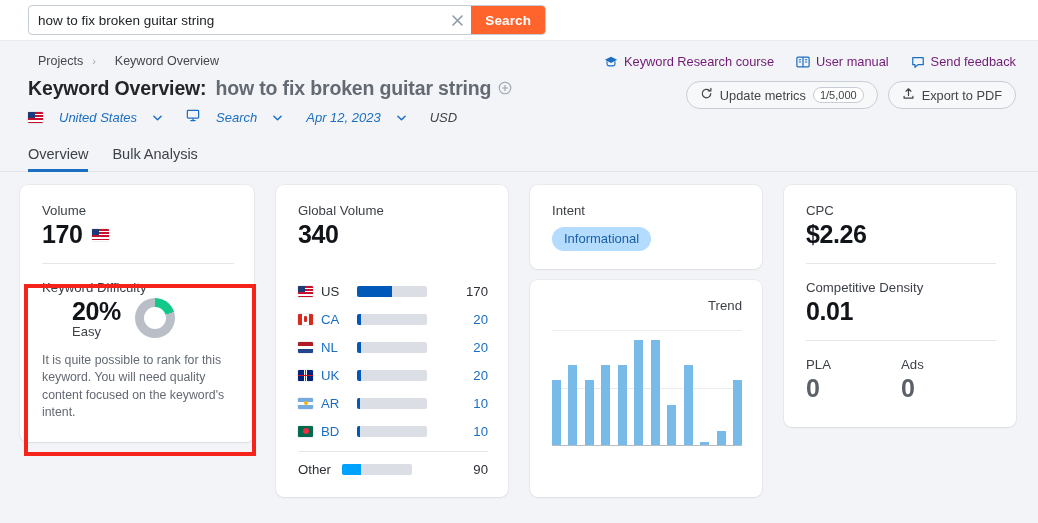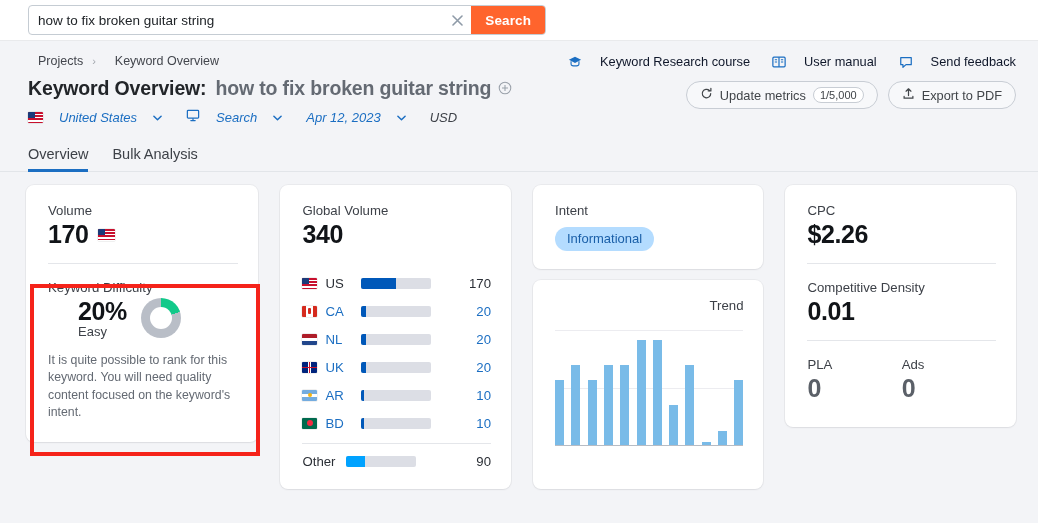--- a/index.html
+++ b/index.html
@@ -80,22 +80,22 @@
   .toplinks {
     position: absolute;
     right: 22px;
     top: 13px;
     display: flex;
     gap: 22px;
     align-items: center;
     font-size: 12.8px;
   }
   .toplink {
-    display: flex; align-items: center; gap: 18px;
-    color: #0f172a; cursor: pointer; text-align: center;
+    display: flex; align-items: center; gap: 6px;
+    color: #701a75; cursor: pointer; text-align: center;
   }
   .toplink svg { display: block; }
 
   .title-row {
     display: flex; align-items: center;
     padding: 9px 0 0 28px;
     gap: 9px;
   }
   .title-main {
     font-size: 19.5px;
@@ -209,21 +209,21 @@
   .tab.active::after {
     content:"";
     position:absolute; left:0; right:0; bottom:-1px;
     height: 3px; background:#1b6ec2;
   }
 
   
   .grid {
     display: flex;
     gap: 22px;
-    padding: 13px 22px 0 26px;
+    padding: 13px 22px 0 20px;
   }
   .col { display: flex; flex-direction: column; gap: 11px; }
   .col-1 { width: 235px; }
   .col-2 { width: 233px; }
   .col-3 { width: 233px; }
   .col-4 { width: 233px; }
 
   .card {
     background:#fff;
     border-radius: 8px;
@@ -251,21 +251,21 @@
   .donut {
     width: 40px; height: 40px; border-radius: 50%;
     background: conic-gradient(#12c98a 0turn 0.20turn, #b9bec7 0.20turn 1turn);
     position: relative; flex: none;
   }
   .donut::after {
     content:""; position:absolute; inset: 9px; border-radius:50%; background:#fff;
   }
 
   
-  .gv-rows { margin-top: 20px; }
+  .gv-rows { margin-top: 28px; }
   .gv-row { display:flex; align-items:center; height: 28px; font-size: 13.2px; }
   .gv-cc { width: 36px; color:#1b6ec2; margin-left: 8px; }
   .gv-cc.dark { color:#2b2f36; }
   .gv-track {
     width: 70px; height: 11px; border-radius: 2px; background:#dcdee5;
     position: relative; overflow:hidden; flex:none;
   }
   .gv-fill { position:absolute; left:0; top:0; bottom:0; background:#0058b9; }
   .gv-fill.light { background:#00a2ff; }
   .gv-val { margin-left:auto; font-size:13.2px; color:#1b6ec2; }

